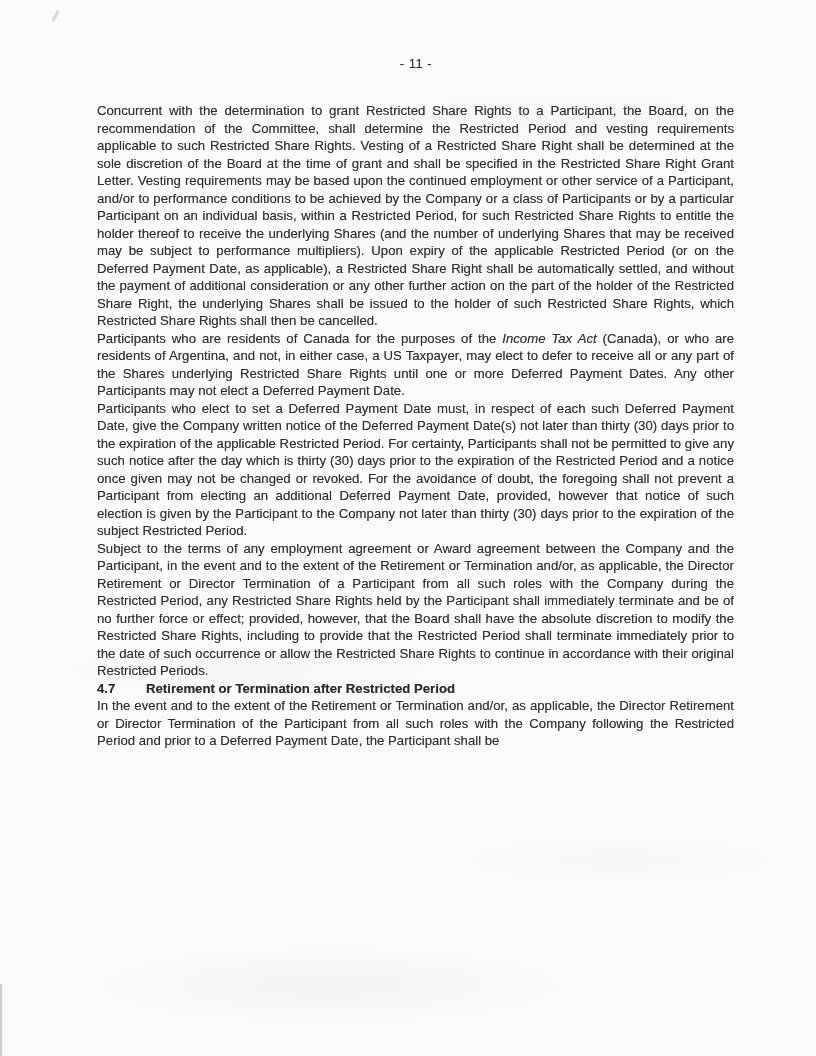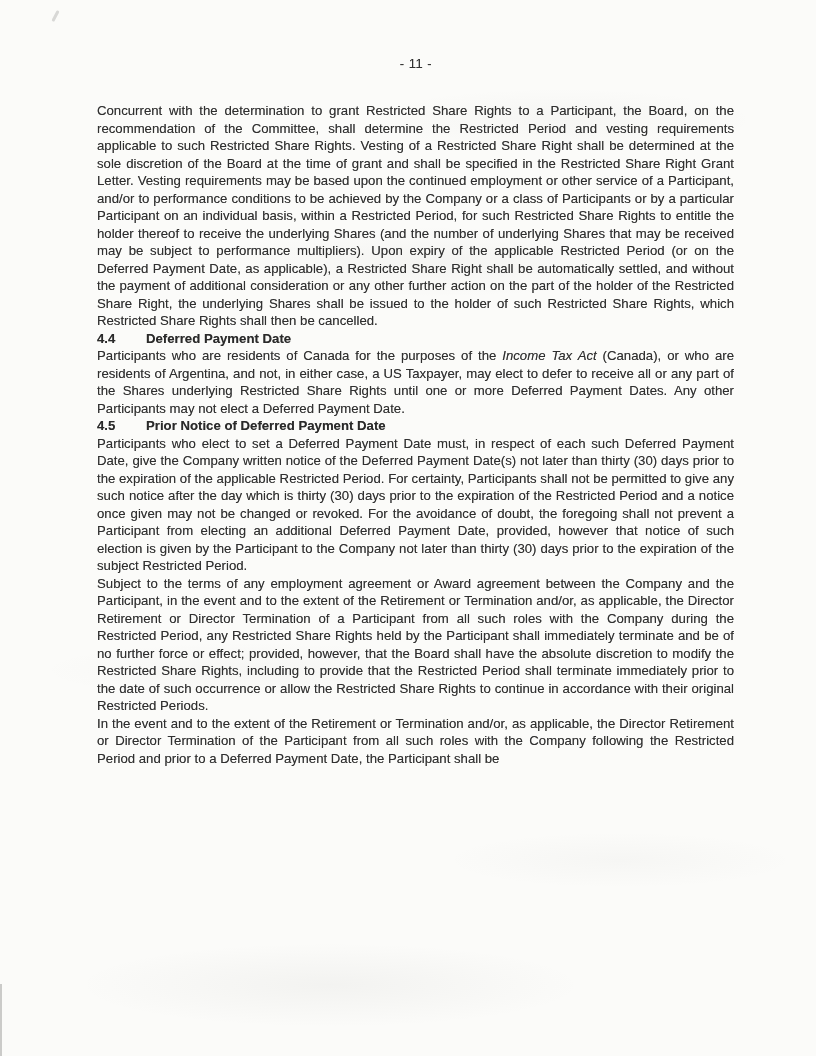--- a/index.html
+++ b/index.html
@@ -79,31 +79,30 @@
 <body>
 
 <div class="scan-page">
 
   <div class="page-number">- 11 -</div>
 
   <div class="doc-body">
 
     <p>Concurrent with the determination to grant Restricted Share Rights to a Participant, the Board, on the recommendation of the Committee, shall determine the Restricted Period and vesting requirements applicable to such Restricted Share Rights. Vesting of a Restricted Share Right shall be determined at the sole discretion of the Board at the time of grant and shall be specified in the Restricted Share Right Grant Letter. Vesting requirements may be based upon the continued employment or other service of a Participant, and/or to performance conditions to be achieved by the Company or a class of Participants or by a particular Participant on an individual basis, within a Restricted Period, for such Restricted Share Rights to entitle the holder thereof to receive the underlying Shares (and the number of underlying Shares that may be received may be subject to performance multipliers). Upon expiry of the applicable Restricted Period (or on the Deferred Payment Date, as applicable), a Restricted Share Right shall be automatically settled, and without the payment of additional consideration or any other further action on the part of the holder of the Restricted Share Right, the underlying Shares shall be issued to the holder of such Restricted Share Rights, which Restricted Share Rights shall then be cancelled.</p>
 
-    <p class="doc-heading"><span class="heading-number">4.4</span><span>Deferred Payment Date</span></p>
 
     <p><span>Participants who are residents of Canada for the purposes of the </span><em>Income Tax Act</em><span> (Canada), or who are residents of Argentina, and not, in either case, a US Taxpayer, may elect to defer to receive all or any part of the Shares underlying Restricted Share Rights until one or more Deferred Payment Dates. Any other Participants may not elect a Deferred Payment Date.</span></p>
 
-    <p class="doc-heading"><span class="heading-number">4.5</span><span>Prior Notice of Deferred Payment Date</span></p>
 
     <p>Participants who elect to set a Deferred Payment Date must, in respect of each such Deferred Payment Date, give the Company written notice of the Deferred Payment Date(s) not later than thirty (30) days prior to the expiration of the applicable Restricted Period. For certainty, Participants shall not be permitted to give any such notice after the day which is thirty (30) days prior to the expiration of the Restricted Period and a notice once given may not be changed or revoked. For the avoidance of doubt, the foregoing shall not prevent a Participant from electing an additional Deferred Payment Date, provided, however that notice of such election is given by the Participant to the Company not later than thirty (30) days prior to the expiration of the subject Restricted Period.</p>
 
 
     <p>Subject to the terms of any employment agreement or Award agreement between the Company and the Participant, in the event and to the extent of the Retirement or Termination and/or, as applicable, the Director Retirement or Director Termination of a Participant from all such roles with the Company during the Restricted Period, any Restricted Share Rights held by the Participant shall immediately terminate and be of no further force or effect; provided, however, that the Board shall have the absolute discretion to modify the Restricted Share Rights, including to provide that the Restricted Period shall terminate immediately prior to the date of such occurrence or allow the Restricted Share Rights to continue in accordance with their original Restricted Periods.</p>
 
+    <p class="doc-heading"><span class="heading-number">4.7</span><span>Retirement or Termination after Restricted Period</span></p>
 
     <p>In the event and to the extent of the Retirement or Termination and/or, as applicable, the Director Retirement or Director Termination of the Participant from all such roles with the Company following the Restricted Period and prior to a Deferred Payment Date, the Participant shall be</p>
 
   </div>
 
   <div class="edge-artifact"></div>
   <div class="smudge-artifact"></div>
 
 </div>
 

